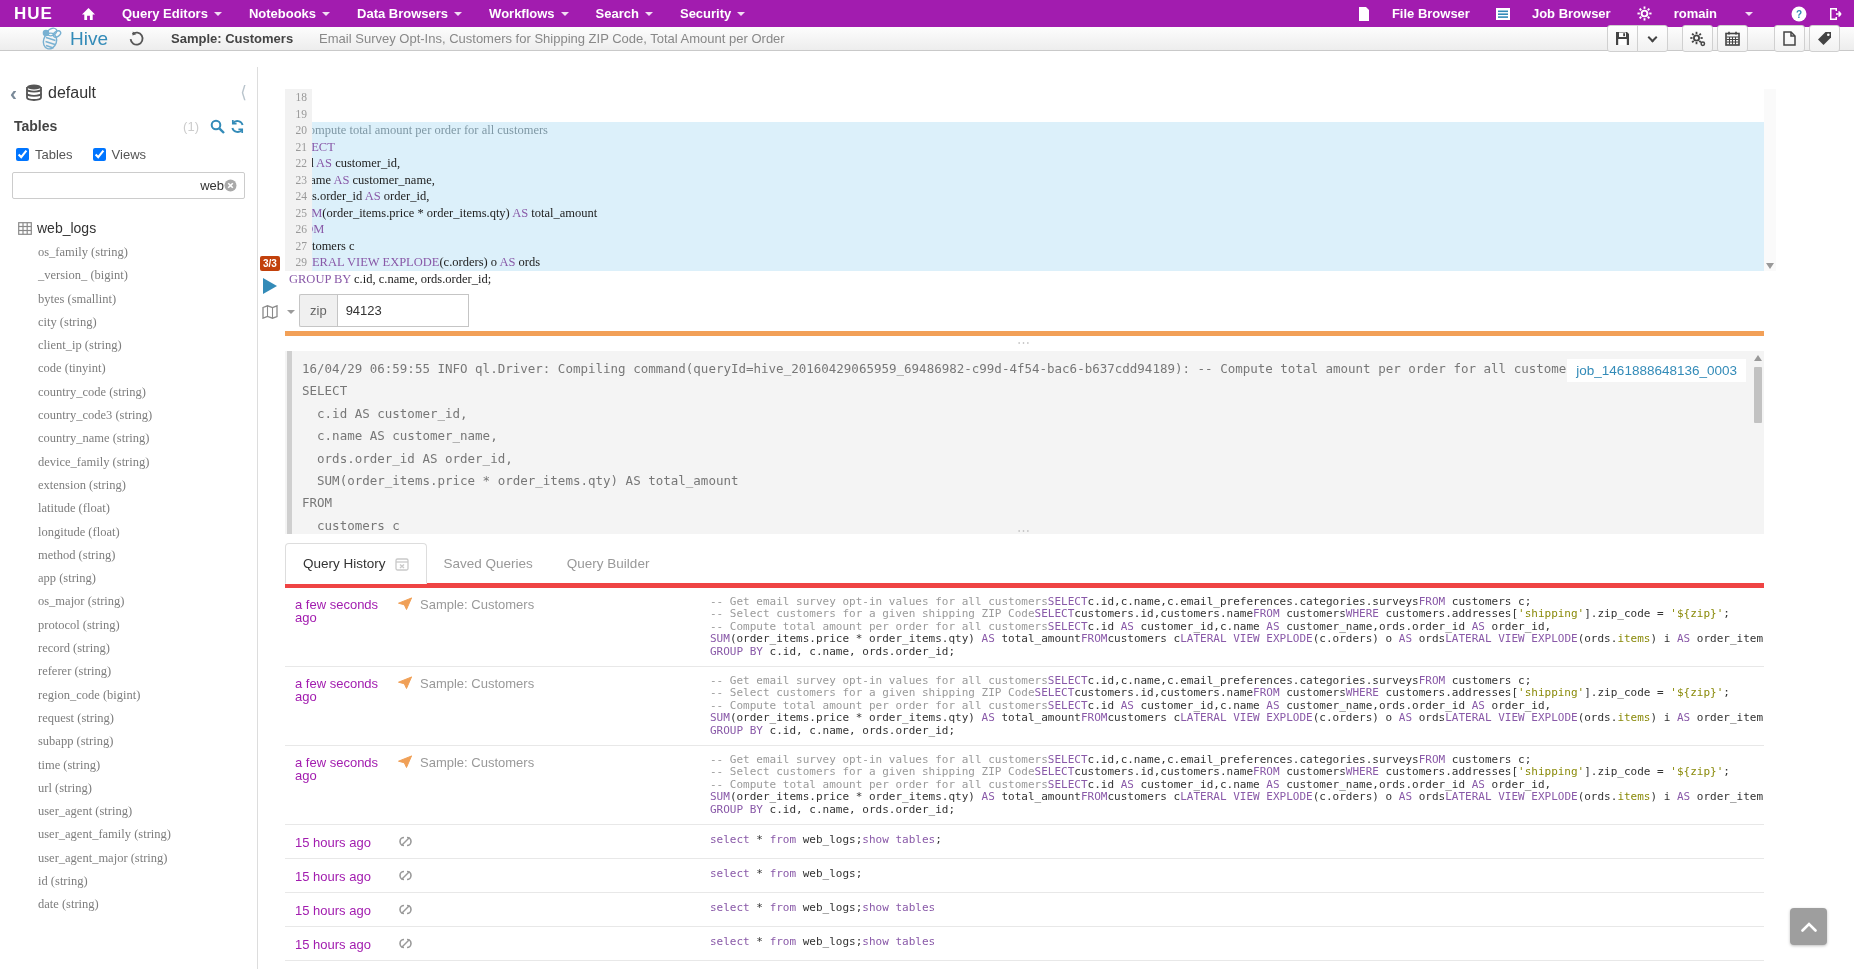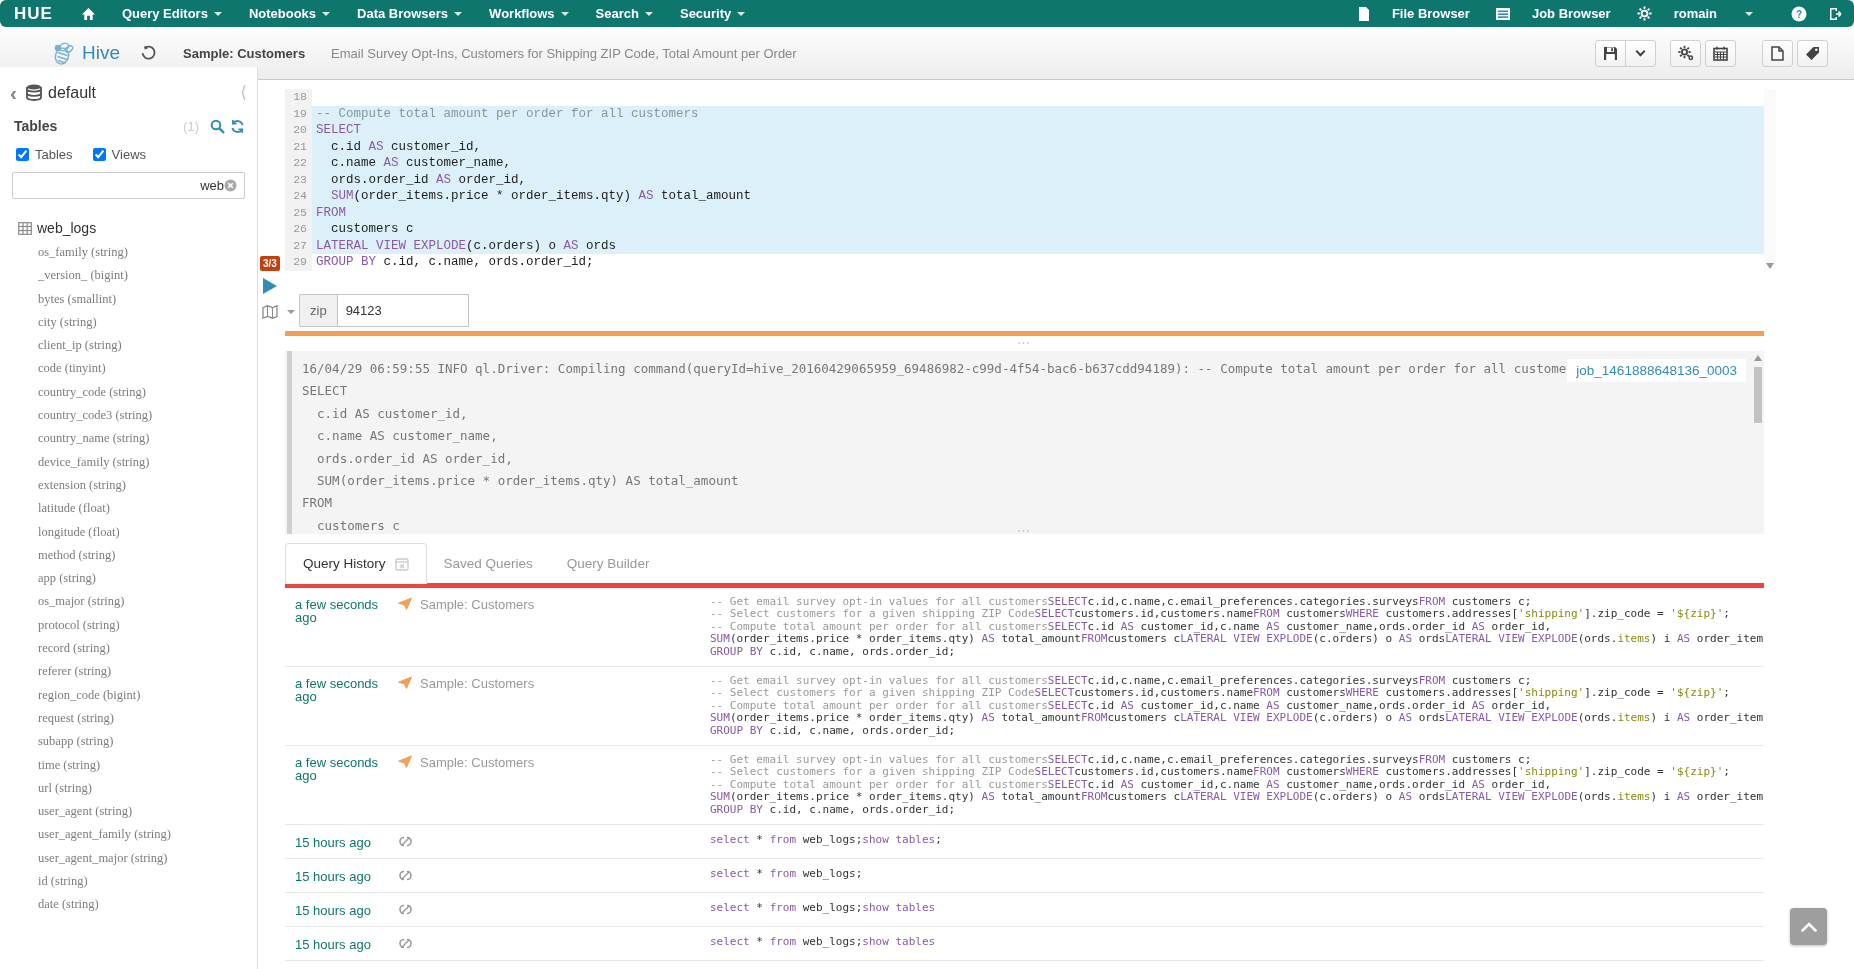--- a/index.html
+++ b/index.html
@@ -1,35 +1,35 @@
 <!DOCTYPE html>
 <html><head>
 <meta charset="utf-8">
 <style>
   * { box-sizing: border-box; margin: 0; padding: 0; }
   html, body { width: 1854px; height: 969px; overflow: hidden; background: #fff;
     font-family: "Liberation Sans", sans-serif; position: relative; }
 
   
-  .topnav { height: 27px; background: #0f766e; display: flex; align-items: center;
-    color: #fff; font-size: 13px; font-weight: bold; padding: 0 10px; border-radius: 6px; }
+  .topnav { height: 27px; background: #a21caf; display: flex; align-items: center;
+    color: #fff; font-size: 13px; font-weight: bold; padding: 0 10px; }
   .brand { font-size: 17px; letter-spacing: 1px; margin: 0 28px 0 4px; font-weight: bold; }
   .nav-home { margin-right: 26px; display: flex; align-items: center; cursor: pointer; }
   #nav-menus { display: flex; align-items: center; }
   .nav-item { margin-right: 27px; display: flex; align-items: center; cursor: pointer; white-space: nowrap; }
   .caret-down { width: 0; height: 0; border-left: 4px solid transparent; border-right: 4px solid transparent;
     border-top: 4px solid currentColor; display: inline-block; margin-left: 6px; opacity: .85; }
   .nav-right { margin-left: auto; display: flex; align-items: center; }
   .nav-link { display: flex; align-items: center; gap: 22px; cursor: pointer; }
   .nav-right .sep { width: 26px; }
   svg { display: block; }
 
   
-  .appbar { height: 53px; background: linear-gradient(#fdfdfd, #ededed);
-    border-bottom: 1px solid #c9c9c9; display: flex; align-items: center; padding: 0 26px; }
+  .appbar { height: 24px; background: linear-gradient(#fdfdfd, #ededed);
+    border-bottom: 1px solid #c9c9c9; display: flex; align-items: center; padding: 0 14px; }
   .hive-logo { margin-left: 24px; }
   .app-name { color: #338bb8; font-size: 19px; margin: 0 12px 0 6px; }
   .history-btn { margin: 0 26px 0 8px; cursor: pointer; }
   .query-name { font-size: 13px; font-weight: bold; color: #444; margin-right: 26px; white-space: nowrap; }
   .query-desc { font-size: 13px; color: #888; white-space: nowrap; }
   .appbar-buttons { margin-left: auto; display: flex; align-items: center; }
   .btn { width: 31px; height: 27px; border: 1px solid #d0d0d0; background: linear-gradient(#fff, #f1f1f1);
     display: flex; align-items: center; justify-content: center; cursor: pointer; border-radius: 3px; }
   .btn-group { display: flex; }
   .btn-group .btn + .btn { margin-left: -1px; border-radius: 0 3px 3px 0; }
@@ -63,21 +63,21 @@
   .main { position: absolute; left: 259px; top: 67px; right: 0; bottom: 0; }
   .stmt-badge { position: absolute; left: 1px; top: 189px; background: #c2410c; color: #fff;
     font-size: 10px; font-weight: bold; padding: 2px 3px; border-radius: 2px; }
   .play-btn { position: absolute; left: 4px; top: 211px; width: 0; height: 0;
     border-left: 14px solid #338bb8; border-top: 8px solid transparent; border-bottom: 8px solid transparent; cursor: pointer; }
   .map-btn { position: absolute; left: 3px; top: 238px; display: flex; align-items: center; gap: 3px;
     color: #8a8a8a; cursor: pointer; }
 
   .editor { position: absolute; left: 26px; top: 22px; width: 1479px; }
   .ed-row { display: flex; height: 16.5px; line-height: 16.5px;
-    font-family: Liberation Mono, monospace; font-size: 12.5px; }
+    font-family: Liberation Serif, serif; font-size: 12.5px; flex-direction: column; }
   .ed-row .ln { width: 27px; background: #f2f2f2; color: #999; text-align: right;
     padding-right: 5px; font-size: 11.5px; }
   .ed-row .code { flex: 1; padding-left: 4px; white-space: pre; color: #222; }
   .ed-row.hl .code { background: #dcf0fa; }
   .tk-kw { color: #8959a8; }
   .editor .tk-cm { color: #7f98a5; }
   .tk-it, .tk-st { color: #8a8a0a; }
   .ed-scroll { position: absolute; right: -12px; top: 0; bottom: 0; width: 12px; background: #fafafa; }
   .ed-scroll .down-arr { position: absolute; bottom: 2px; left: 2px; width: 0; height: 0;
     border-left: 4px solid transparent; border-right: 4px solid transparent; border-top: 6px solid #999; }
@@ -107,21 +107,21 @@
   .tabs { position: absolute; left: 26px; top: 479px; width: 1479px; height: 42px;
     border-bottom: 5px solid #ef4444; display: flex; align-items: flex-end; }
   .tab { padding: 12px 17px; font-size: 13.5px; color: #999; cursor: pointer; }
   .tab.active { background: #fff; border: 1px solid #ddd; border-bottom: 1px solid #fff;
     border-radius: 4px 4px 0 0; color: #333; margin-bottom: -1px; display: flex; align-items: center; gap: 9px; }
 
   .history { position: absolute; left: 26px; top: 521px; width: 1479px; bottom: 0; overflow: hidden; }
   .h-row { display: flex; border-bottom: 1px solid #e8e8e8; align-items: flex-start; cursor: pointer; }
   .h-row.multi { padding: 8px 0; }
   .h-row.single { padding: 9px 0; }
-  .h-time { width: 95px; margin-left: 10px; color: #0f766e; font-size: 13px; line-height: 13px; padding-top: 2px; }
+  .h-time { width: 95px; margin-left: 10px; color: #a21caf; font-size: 13px; line-height: 13px; padding-top: 2px; }
   .h-icon { width: 30px; display: flex; justify-content: center; padding-top: 1px; }
   .h-name { width: 290px; color: #999; font-size: 13px; line-height: 13px; padding-top: 2px; }
   .h-sql { flex: 1; font-family: "DejaVu Sans Mono", monospace; font-size: 11px; line-height: 12.4px;
     white-space: pre; overflow: hidden; color: #333; }
   .history .tk-cm { color: #9a9a9a; }
 
   .scroll-top { position: absolute; left: 1790px; top: 908px; width: 37px; height: 37px;
     background: #9e9e9e; border: none; border-radius: 4px; cursor: pointer;
     display: flex; align-items: center; justify-content: center; box-shadow: 0 1px 3px rgba(0,0,0,.25); }
 </style>

